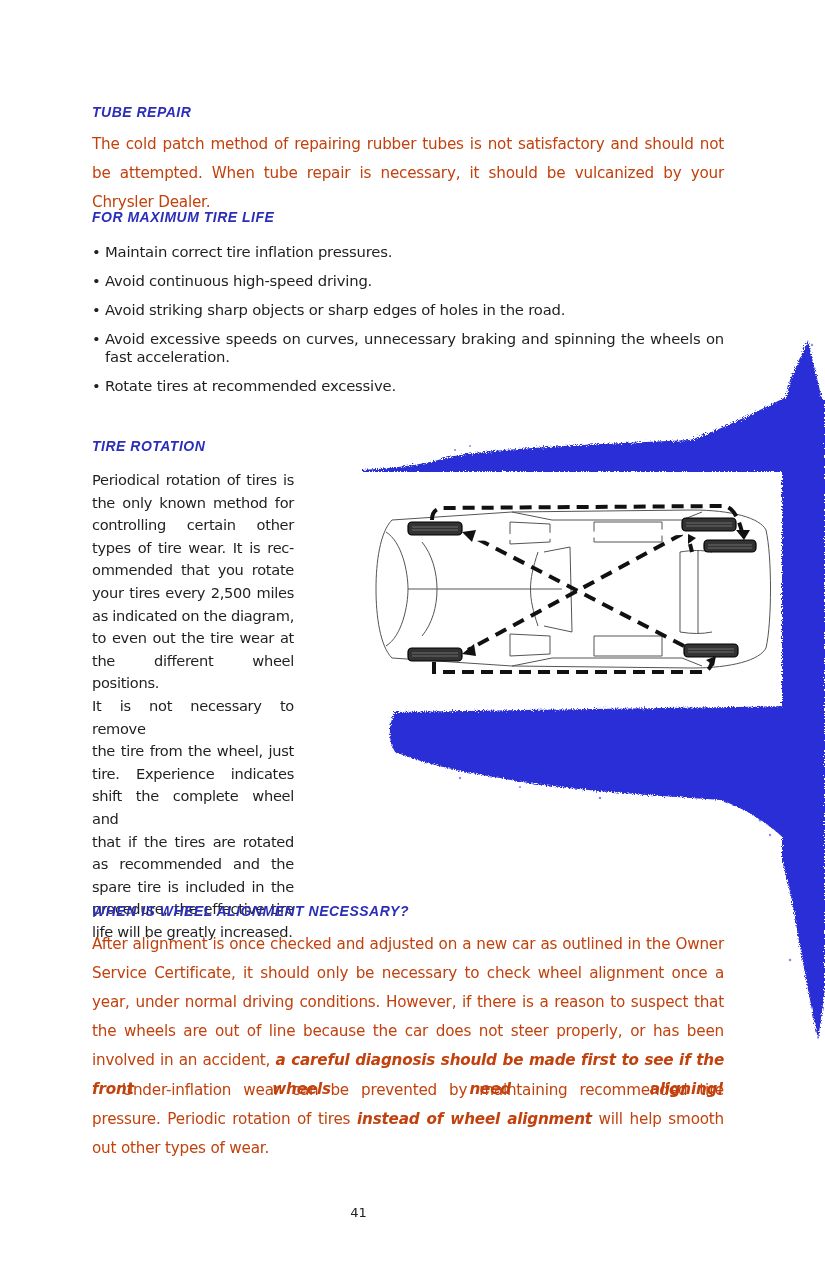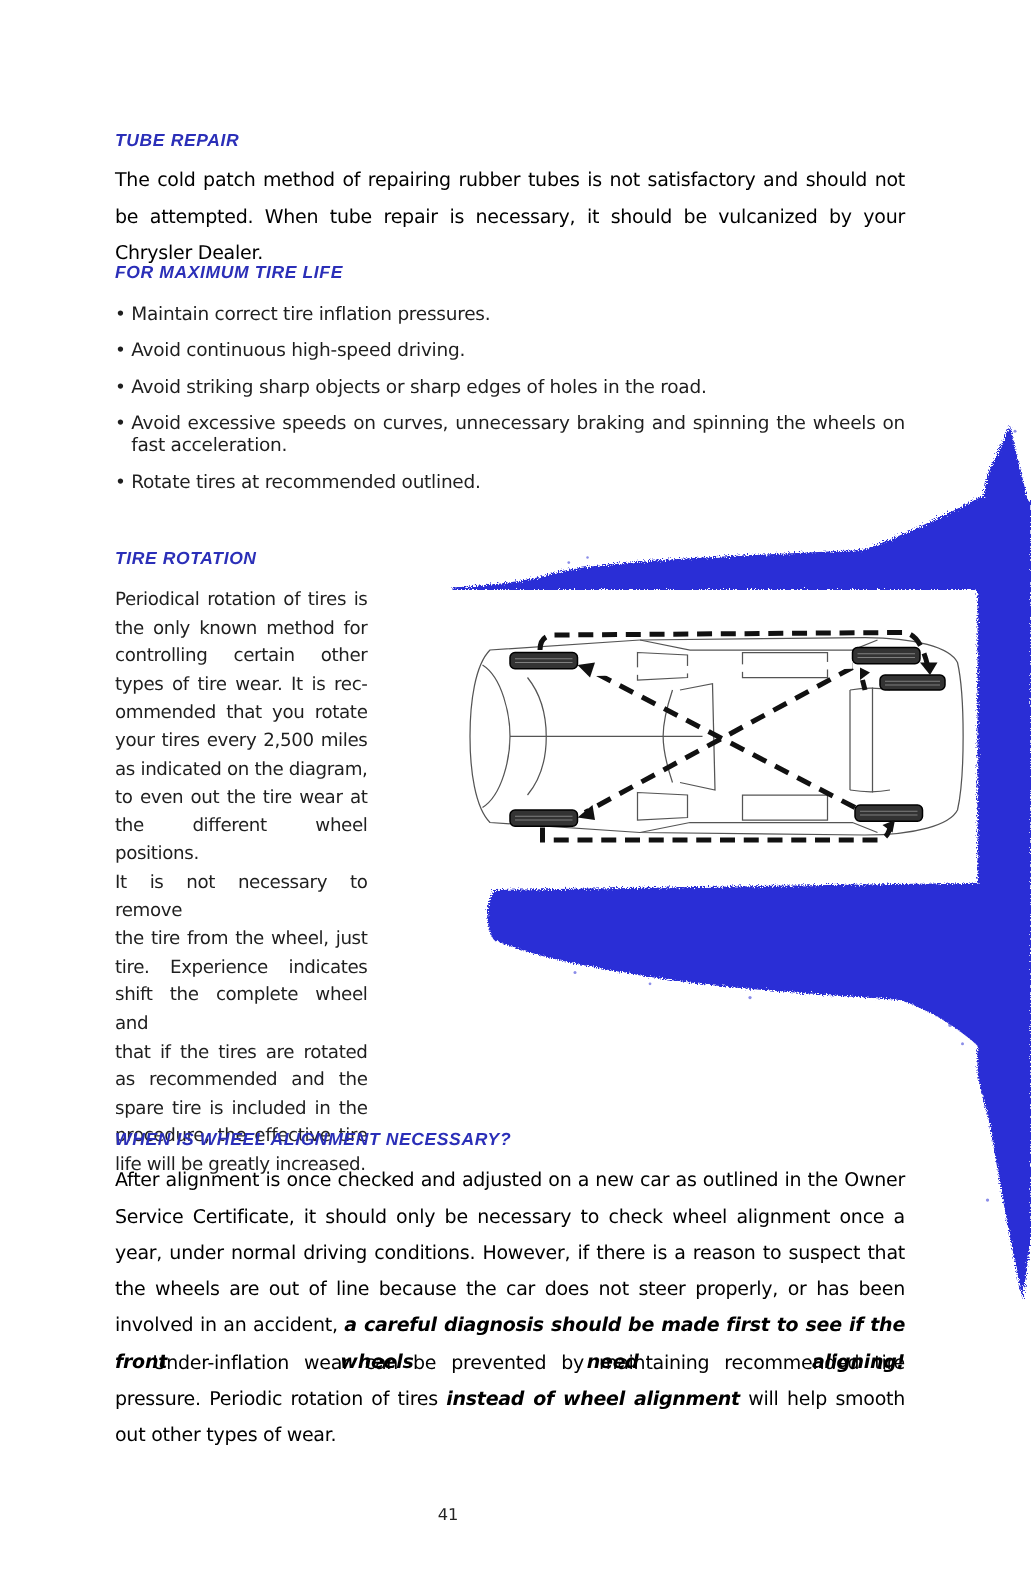--- a/index.html
+++ b/index.html
@@ -11,21 +11,21 @@
   .heading {
     position: absolute; left: 92px; margin: 0;
     font-family: "Liberation Sans", sans-serif;
     font-weight: bold; font-style: italic;
     color: #2b2fb8; font-size: 14px; letter-spacing: 0.5px;
   }
   .para {
     position: absolute; left: 92px; width: 632px; margin: 0;
     font-family: "DejaVu Sans", sans-serif;
     font-size: 15.2px; line-height: 29px; text-align: justify;
-    text-align-last: left; color: #000000; letter-spacing: -0.2px;
+    text-align-last: left; color: #c2410c; letter-spacing: -0.2px;
   }
   .bullets { position: absolute; left: 92px; width: 632px; margin: 0; padding: 0; list-style: none; }
   .bullets li {
     font-family: "DejaVu Sans", sans-serif; font-size: 14.8px; line-height: 18px;
     color: #1f1f1f; position: relative; padding-left: 13px; margin-bottom: 11px;
     text-align: justify; letter-spacing: -0.2px;
   }
   .bullets li::before { content: "•"; position: absolute; left: 0; top: 0; }
   .col-text {
     position: absolute; left: 92px; width: 202px; margin: 0;
@@ -137,21 +137,21 @@
 
 <h2 class="heading" style="top:104px;">TUBE REPAIR</h2>
 <p class="para" style="top:130px;">The cold patch method of repairing rubber tubes is not satisfactory and should not be attempted. When tube repair is necessary, it should be vulcanized by your Chrysler Dealer.</p>
 
 <h2 class="heading" style="top:209px;text-align:center;">FOR MAXIMUM TIRE LIFE</h2>
 <ul class="bullets" style="top:243px;">
   <li>Maintain correct tire inflation pressures.</li>
   <li>Avoid continuous high-speed driving.</li>
   <li>Avoid striking sharp objects or sharp edges of holes in the road.</li>
   <li>Avoid excessive speeds on curves, unnecessary braking and spinning the wheels on fast acceleration.</li>
-  <li>Rotate tires at recommended outlined.</li>
+  <li>Rotate tires at recommended excessive.</li>
 </ul>
 
 <h2 class="heading" style="top:438px;">TIRE ROTATION</h2>
 <div class="col-text" style="top:469px;">
   <div>Periodical rotation of tires is</div>
   <div>the only known method for</div>
   <div>controlling certain other</div>
   <div>types of tire wear. It is rec-</div>
   <div>ommended that you rotate</div>
   <div>your tires every 2,500 miles</div>

